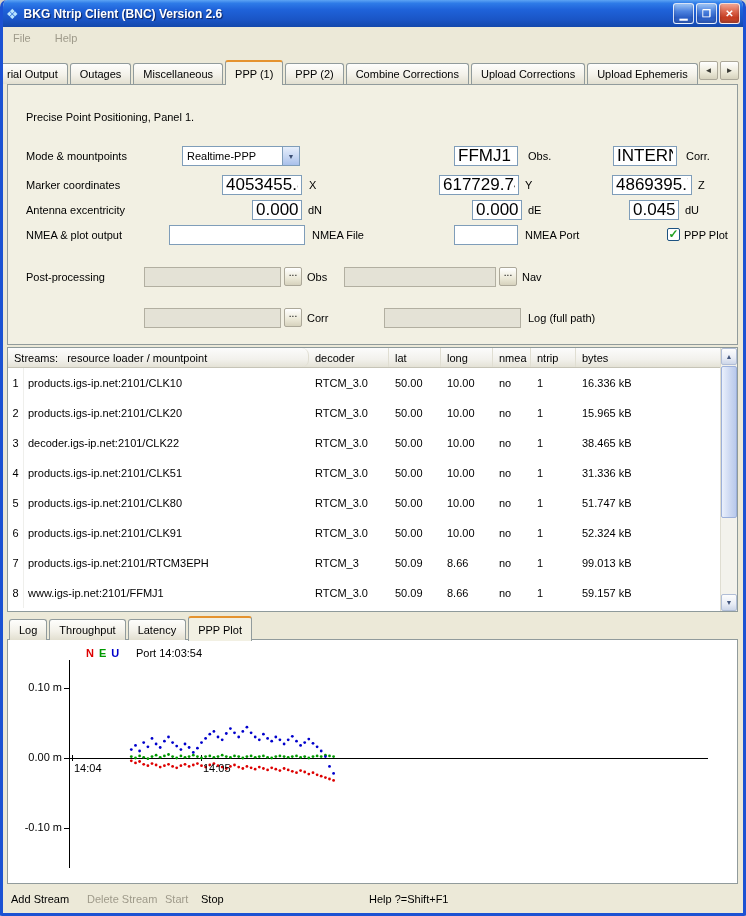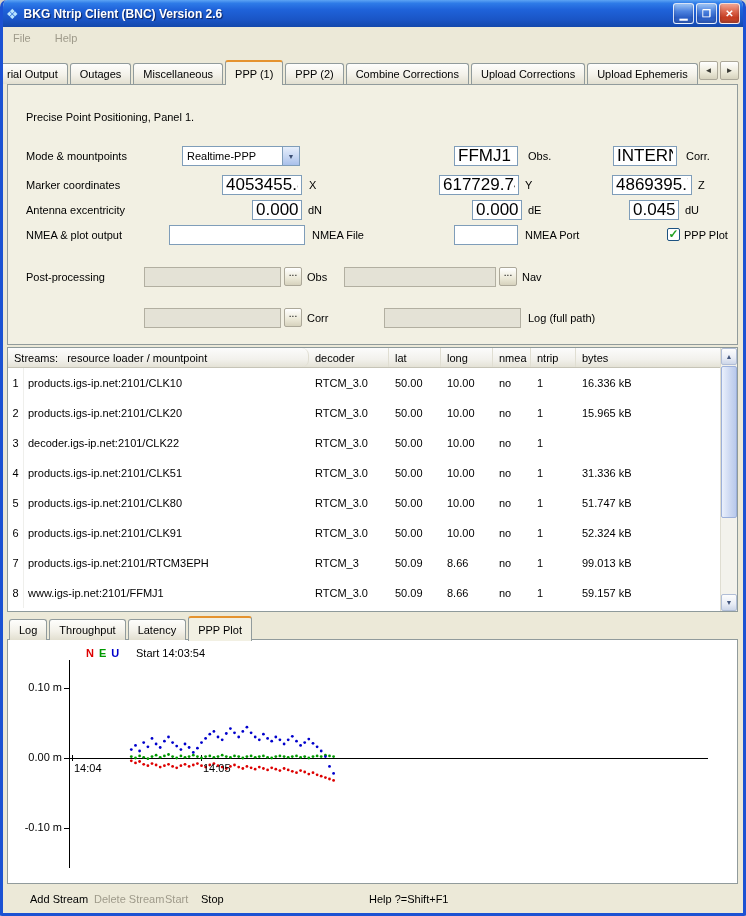--- a/index.html
+++ b/index.html
@@ -235,20 +235,21 @@
           <div class="bcell">15.965 kB</div>
         </div>
         <div class="srow">
           <div class="numcell">3</div>
           <div class="mcell">decoder.igs-ip.net:2101/CLK22</div>
           <div class="dcell">RTCM_3.0</div>
           <div class="latcell">50.00</div>
           <div class="loncell">10.00</div>
           <div class="nmcell">no</div>
           <div class="ntcell">1</div>
+          <div class="bcell">38.465 kB</div>
         </div>
         <div class="srow">
           <div class="numcell">4</div>
           <div class="mcell">products.igs-ip.net:2101/CLK51</div>
           <div class="dcell">RTCM_3.0</div>
           <div class="latcell">50.00</div>
           <div class="loncell">10.00</div>
           <div class="nmcell">no</div>
           <div class="ntcell">1</div>
           <div class="bcell">31.336 kB</div>
@@ -471,30 +472,30 @@
           <circle cx="313.2" cy="111.0" r="1.4" fill="#0000cc"></circle>
           <circle cx="317.4" cy="116.6" r="1.4" fill="#0000cc"></circle>
           <circle cx="321.5" cy="126.4" r="1.4" fill="#0000cc"></circle>
           <circle cx="325.6" cy="133.4" r="1.4" fill="#0000cc"></circle>
         </svg>
       <div class="plot-legend-row" id="plot-legend-letters">
           <span class="legend-letter" style="color: rgb(221, 0, 0);">N</span>
           <span class="legend-letter" style="color: rgb(0, 153, 0);">E</span>
           <span class="legend-letter" style="color: rgb(0, 0, 204);">U</span>
         </div>
-      <span class="start-label">Start 14:03:54</span>
+      <span class="start-label">Port 14:03:54</span>
     <div class="ylabel" style="top: 41px;">0.10 m</div>
         <div class="ylabel" style="top: 111px;">0.00 m</div>
         <div class="ylabel" style="top: 181px;">-0.10 m</div>
         <div class="xlabel" style="left: 66px;">14:04</div>
         <div class="xlabel" style="left: 195px;">14:05</div>
       </div>
   </div>
 
   <div class="statusbar">
-    <span style="left:8px;margin-left:19px;">Add Stream</span>
-    <span style="left:84px;margin-left:7px;" class="disabled">Delete Stream</span>
+    <span style="left:8px;">Add Stream</span>
+    <span style="left:84px;" class="disabled">Delete Stream</span>
     <span style="left:162px;" class="disabled">Start</span>
     <span style="left:198px;">Stop</span>
     <span style="left:366px;">Help ?=Shift+F1</span>
   </div>
 
 </div>
 
 </body></html>

